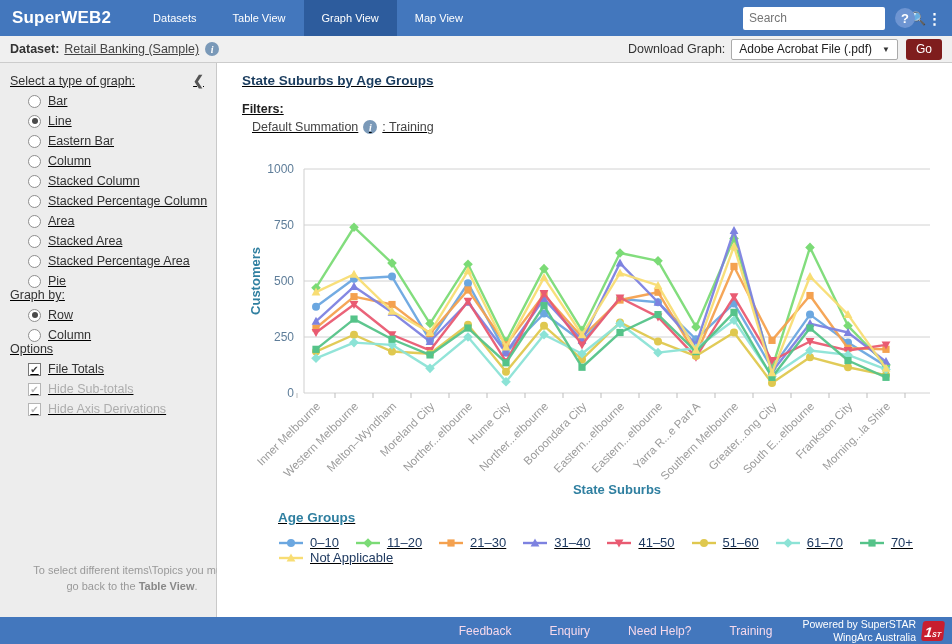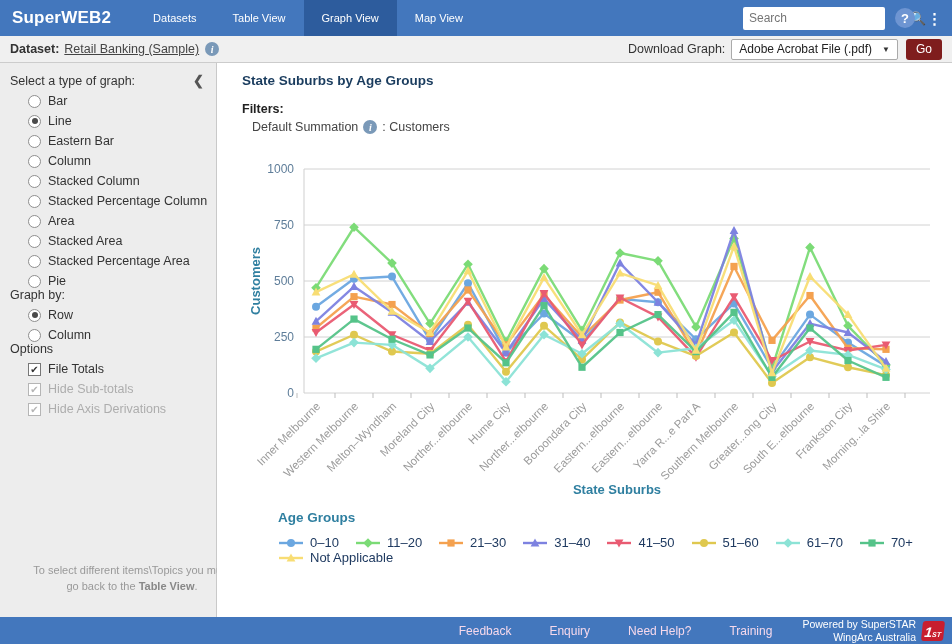--- a/index.html
+++ b/index.html
@@ -29,21 +29,21 @@
      align-items:center; justify-content:center; cursor:pointer; }
   .toolbar-right { margin-left:auto; display:flex; align-items:center; }
   .dl-label { margin-right:6px; color:#333; }
   .select { background:#fff; border:1px solid #AAA; border-radius:2px; height:21px; display:flex; align-items:center;
      font-size:12px; color:#222; padding:0 7px; cursor:pointer; }
   .select .caret { font-size:8px; margin-left:10px; color:#333; }
   .go-btn { margin-left:8px; background:#7f1d1d; color:#fff; font-size:12px; font-weight:normal; border:none;
      border-radius:3px; height:21px; padding:0 10px; cursor:pointer; }
 
   
-  .content { display:flex; height:554px; }
+  .content { display:flex; height:554px;text-decoration:underline; }
   .sidebar { width:229px; background:#EDEDED; border-right:1px solid #C9C9C9; position:relative;
      padding:10px 8px 0 10px; font-size:12.5px; color:#333; }
   .main { flex:1; background:#fff; padding:10px 0 0 25px; position:relative; }
 
   
   .side-head { display:flex; align-items:center; }
   .collapse { margin-left:auto; color:#555; font-size:13px; font-weight:bold; cursor:pointer; padding-right:4px; }
   .opt-row { display:flex; align-items:center; margin:6px 0 0 18px; cursor:pointer; }
   .radio { width:13px; height:13px; border:1px solid #8E8E8E; border-radius:50%; background:#fff;
      margin-right:7px; position:relative; flex:none; }
@@ -187,21 +187,21 @@
 
     <div class="side-note"><span>To select different items\Topics you must go back to the </span><b>Table View</b><span>.</span></div>
   </div>
 
   <div class="main">
     <div class="chart-title">State Suburbs by Age Groups</div>
     <div class="filters-label">Filters:</div>
     <div class="filter-line">
       <span>Default Summation</span>
       <span class="info-ico">i</span>
-      <span>: Customers</span>
+      <span>: Training</span>
     </div>
 
     <svg id="chart-svg" width="710" height="362">
         <line x1="62" x2="688" y1="251" y2="251" stroke="#D2D2D2" stroke-width="1"></line>
         <text x="52" y="255" text-anchor="end" fill="#5E7D99" font-size="12">0</text>
         <line x1="62" x2="688" y1="195" y2="195" stroke="#D2D2D2" stroke-width="1"></line>
         <text x="52" y="199" text-anchor="end" fill="#5E7D99" font-size="12">250</text>
         <line x1="62" x2="688" y1="139" y2="139" stroke="#D2D2D2" stroke-width="1"></line>
         <text x="52" y="143" text-anchor="end" fill="#5E7D99" font-size="12">500</text>
         <line x1="62" x2="688" y1="83" y2="83" stroke="#D2D2D2" stroke-width="1"></line>

